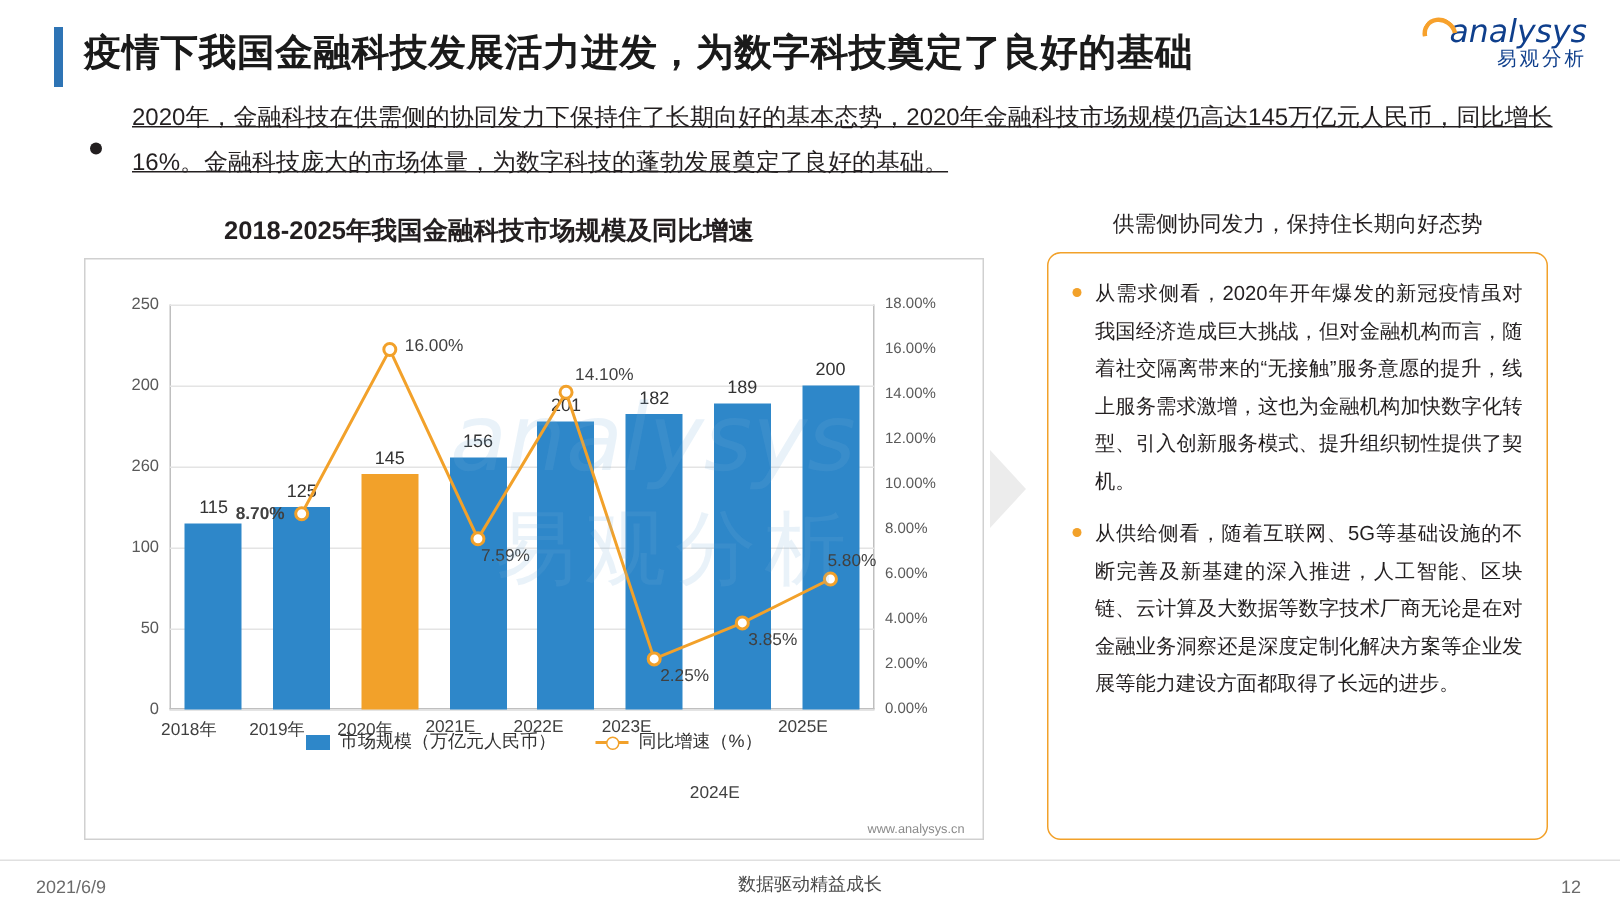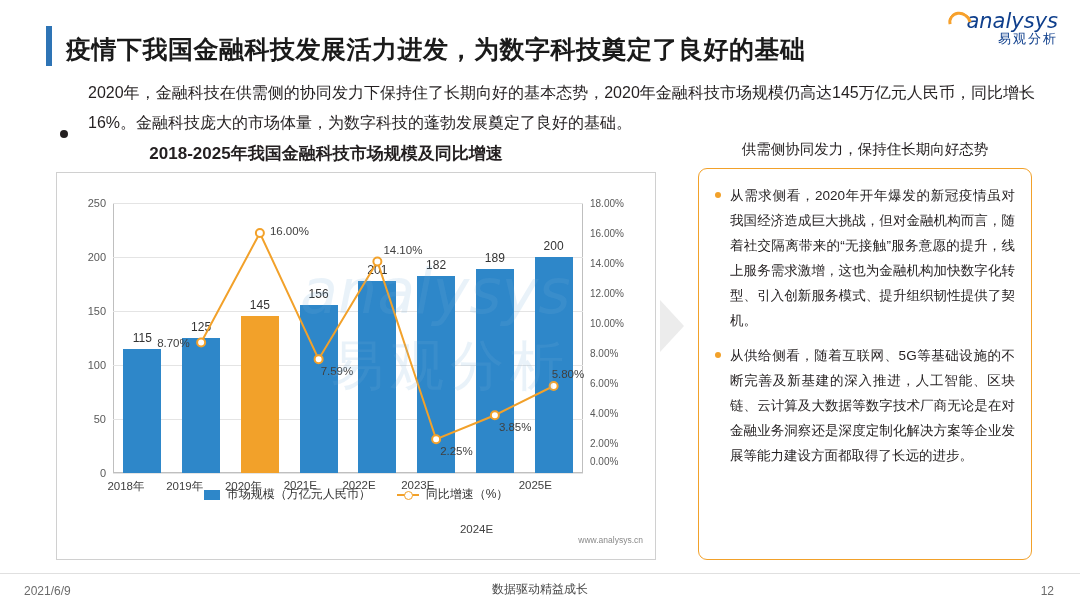--- a/index.html
+++ b/index.html
@@ -7,22 +7,22 @@
   body {
     width:1080px; height:608px;
     background:#ffffff;
     font-family:"Liberation Sans", sans-serif;
     color:#231f20;
     position:relative;
     overflow:hidden;
   }
   
   .header {
-    position:absolute; left:46px; top:18px; width:990px; height:48px;
-    display:flex; align-items:flex-end;
+    position:absolute; left:36px; top:18px; width:990px; height:48px;
+    display:flex; align-items:flex-start;
   }
   .header-bar {
     width:6px; height:40px; background:#2e74b5; margin-right:14px; flex:none;
   }
   .header-title {
     font-size:25px; font-weight:bold; color:#1a1a1a; letter-spacing:0.5px;
     white-space:nowrap;
   }
   
   .logo {
@@ -37,22 +37,22 @@
     font-size:13px; color:#0f3f8c; letter-spacing:2px; line-height:14px;
   }
   .logo-swoosh {
     position:absolute; left:10px; top:2px; width:24px; height:22px;
     border:3px solid #f7a12c; border-radius:50%;
     border-right-color:transparent; border-bottom-color:transparent;
     transform:rotate(35deg);
   }
   
   .bullet-block {
-    position:absolute; left:60px; top:78px; width:975px;
-    display:flex; align-items:flex-end;
+    position:absolute; left:60px; top:64px; width:975px;
+    display:flex; align-items:center;text-decoration:underline;
   }
   .bullet-dot {
     width:8px; height:8px; border-radius:50%; background:#231f20;
     margin-top:9px; margin-right:20px; flex:none;
   }
   .bullet-text {
     font-size:16px; line-height:30px; color:#231f20; text-align:justify;
   }
   
   .chart-panel {
@@ -116,21 +116,21 @@
   .legend-line::after {
     content:""; position:absolute; left:7px; top:-3px;
     width:7px; height:7px; border:1.6px solid #f2a12a; border-radius:50%;
     background:#fff;
   }
   .chart-note {
     position:absolute; left:10px; bottom:6px; width:400px;
     font-size:7.5px; line-height:11px; color:#6b6b6b;
   }
   .chart-url {
-    position:absolute; right:12px; bottom:14px;
+    position:absolute; right:12px; bottom:2px;
     font-size:8.5px; color:#8a8a8a;
   }
   
   .arrow {
     position:absolute; left:660px; top:300px;
     width:0; height:0;
     border-top:26px solid transparent;
     border-bottom:26px solid transparent;
     border-left:24px solid #ececec;
   }
@@ -206,26 +206,26 @@
       <div class="axis-left"></div>
       <div class="axis-right"></div>
       <div class="axis-bottom"></div>
     <div class="gridline" style="top: 270px;"></div>
         <div class="ytick" style="top: 270px;">0</div>
         <div class="gridline" style="top: 216px;"></div>
         <div class="ytick" style="top: 216px;">50</div>
         <div class="gridline" style="top: 162px;"></div>
         <div class="ytick" style="top: 162px;">100</div>
         <div class="gridline" style="top: 108px;"></div>
-        <div class="ytick" style="top: 108px;">150</div>
+        <div class="ytick" style="top: 108px;">260</div>
         <div class="gridline" style="top: 54px;"></div>
         <div class="ytick" style="top: 54px;">200</div>
         <div class="gridline" style="top: 0px;"></div>
         <div class="ytick" style="top: 0px;">250</div>
-        <div class="ytick-r" style="top: 258px;">0.00%</div>
+        <div class="ytick-r" style="top: 270px;">0.00%</div>
         <div class="ytick-r" style="top: 240px;">2.00%</div>
         <div class="ytick-r" style="top: 210px;">4.00%</div>
         <div class="ytick-r" style="top: 180px;">6.00%</div>
         <div class="ytick-r" style="top: 150px;">8.00%</div>
         <div class="ytick-r" style="top: 120px; text-align: center;">10.00%</div>
         <div class="ytick-r" style="top: 90px;">12.00%</div>
         <div class="ytick-r" style="top: 60px;">14.00%</div>
         <div class="ytick-r" style="top: 30px;">16.00%</div>
         <div class="ytick-r" style="top: 0px;">18.00%</div>
         <div class="bar" style="left: 10.375px; height: 124.2px;"></div>
@@ -255,21 +255,21 @@
         <svg class="line-layer" width="470" height="270">
           <polyline points="88.125,139.5 146.875,30 205.625,156.15 264.375,58.5 323.125,236.25 381.875,212.25 440.625,183" fill="none" stroke="#f2a12a" stroke-width="2"></polyline>
           <circle cx="88.125" cy="139.5" r="4" fill="#ffffff" stroke="#f2a12a" stroke-width="2"></circle>
           <circle cx="146.875" cy="30" r="4" fill="#ffffff" stroke="#f2a12a" stroke-width="2"></circle>
           <circle cx="205.625" cy="156.15" r="4" fill="#ffffff" stroke="#f2a12a" stroke-width="2"></circle>
           <circle cx="264.375" cy="58.5" r="4" fill="#ffffff" stroke="#f2a12a" stroke-width="2"></circle>
           <circle cx="323.125" cy="236.25" r="4" fill="#ffffff" stroke="#f2a12a" stroke-width="2"></circle>
           <circle cx="381.875" cy="212.25" r="4" fill="#ffffff" stroke="#f2a12a" stroke-width="2"></circle>
           <circle cx="440.625" cy="183" r="4" fill="#ffffff" stroke="#f2a12a" stroke-width="2"></circle>
         </svg>
-        <div class="pt-label" style="left: 44.125px; top: 133.5px;">8.70%</div>
+        <div class="pt-label" style="left: 44.125px; top: 133.5px; font-weight: bold;">8.70%</div>
         <div class="pt-label" style="left: 156.875px; top: 22px;">16.00%</div>
         <div class="pt-label" style="left: 207.625px; top: 162.15px;">7.59%</div>
         <div class="pt-label" style="left: 270.375px; top: 40.5px;">14.10%</div>
         <div class="pt-label" style="left: 327.125px; top: 242.25px;">2.25%</div>
         <div class="pt-label" style="left: 385.875px; top: 218.25px;">3.85%</div>
         <div class="pt-label" style="left: 438.625px; top: 165px;">5.80%</div>
       </div>
     <div class="legend">
       <div class="legend-item">
         <span class="legend-swatch"></span>

